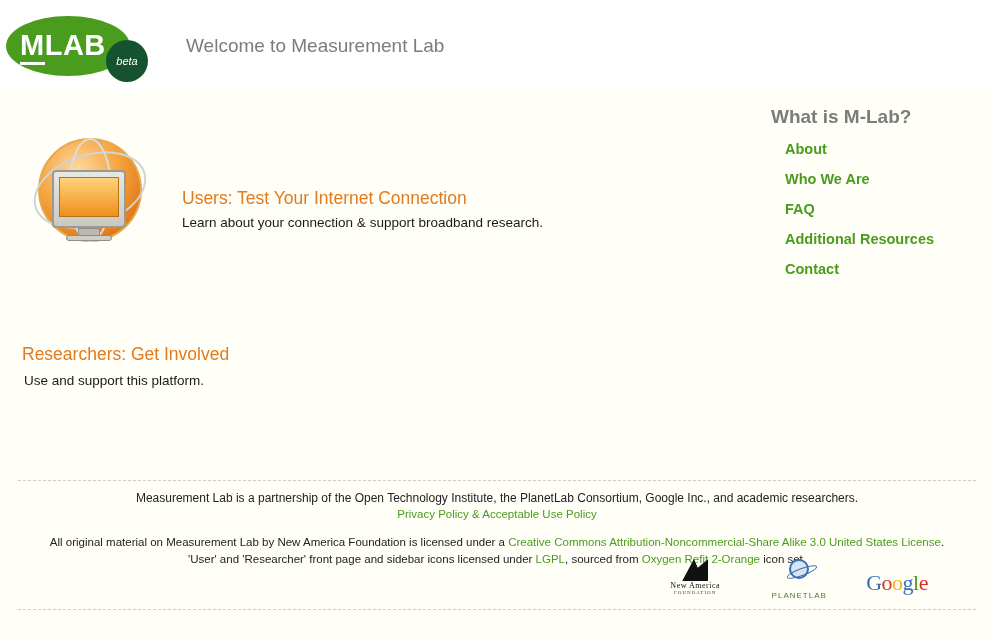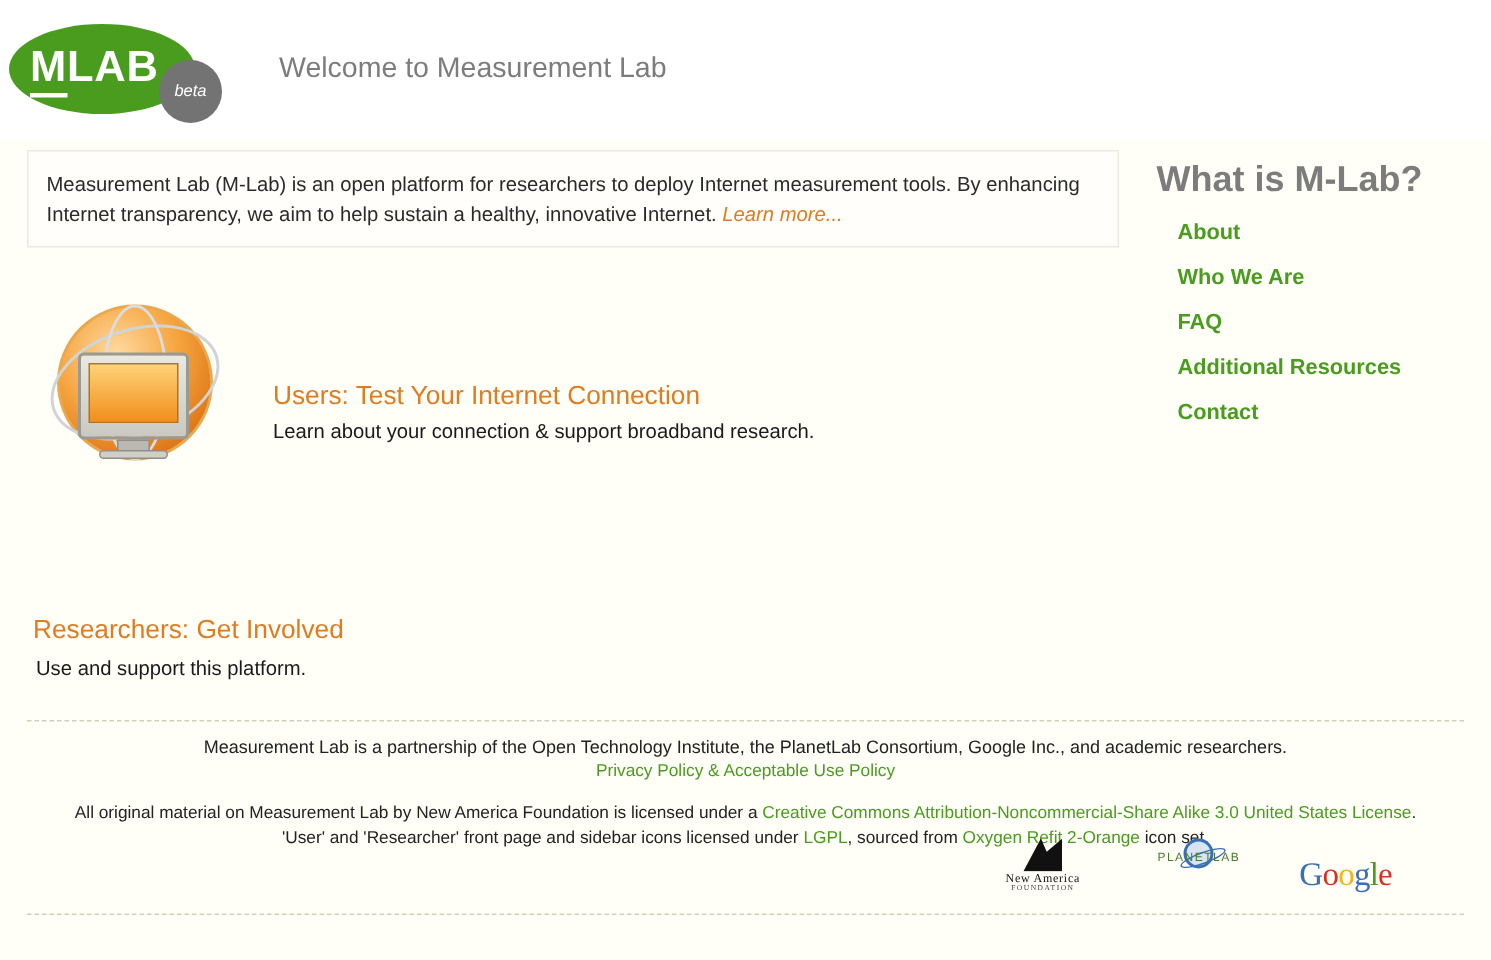--- a/index.html
+++ b/index.html
@@ -53,21 +53,21 @@
   }
   .logo-text .m-under {
     border-bottom: 3px solid #ffffff;
     padding-bottom: 1px;
   }
   .logo-beta {
     position: absolute;
     left: 100px; top: 28px;
     width: 42px; height: 42px;
     border-radius: 50%;
-    background: #737373;
+    background: #14532d;
     color: #ffffff;
     font-size: 11px;
     font-style: italic;
     display: flex;
     align-items: center;
     justify-content: center;
   }
   .welcome {
     margin-left: 30px;
     font-size: 19px;
@@ -191,21 +191,21 @@
   
   .researcher-section {
     margin-top: 92px;
     padding-left: 4px;
   }
   .researcher-section .section-head { margin-bottom: 8px; }
   .researcher-section .section-sub { padding-left: 2px; }
 
   
   .side-title {
-    font-size: 24px;
+    font-size: 19px;
     color: #7c7c7c;
     margin: 0 0 12px 0;
     font-weight: bold;
   }
   .side-nav { list-style: none; margin: 0; padding: 0 0 0 14px; }
   .side-nav li { margin-bottom: 12px; }
   .side-nav a {
     font-size: 14.5px;
     color: #4a9c1e;
     text-decoration: none;
@@ -288,21 +288,21 @@
     content: "";
     position: absolute;
     left: -5px; top: 7px;
     width: 30px; height: 6px;
     border: 1px solid #3b6fb5;
     border-radius: 50%;
     transform: rotate(-20deg);
   }
   .pl-text {
     position: absolute;
-    left: 0; top: 8px;
+    left: 0; top: 32px;
     width: 66px;
     font-size: 8px;
     letter-spacing: 1px;
     color: #4a7c2f;
     font-family: "Liberation Sans", sans-serif;
   }
   .logo-google {
     font-family: "Liberation Serif", serif;
     font-size: 22px;
     letter-spacing: -0.5px;
@@ -326,24 +326,20 @@
       <div class="logo-text"><span class="m-under">M</span><span>LAB</span></div>
       <div class="logo-beta">beta</div>
     </div>
     <div class="welcome">Welcome to Measurement Lab</div>
   </div>
 
   <div class="body-wrap">
 
     <div class="main-col">
 
-      <div class="intro-box">
-        <span>Measurement Lab (M-Lab) is an open platform for researchers to deploy Internet measurement tools. By enhancing Internet transparency, we aim to help sustain a healthy, innovative Internet.</span>
-        <a href="#">Learn more...</a>
-      </div>
 
       <div class="user-section">
         <div class="user-icon">
           <div class="globe"></div>
           <div class="globe-ring"></div>
           <div class="globe-ring2"></div>
           <div class="monitor">
             <div class="monitor-screen"></div>
           </div>
           <div class="monitor-stand"></div>

